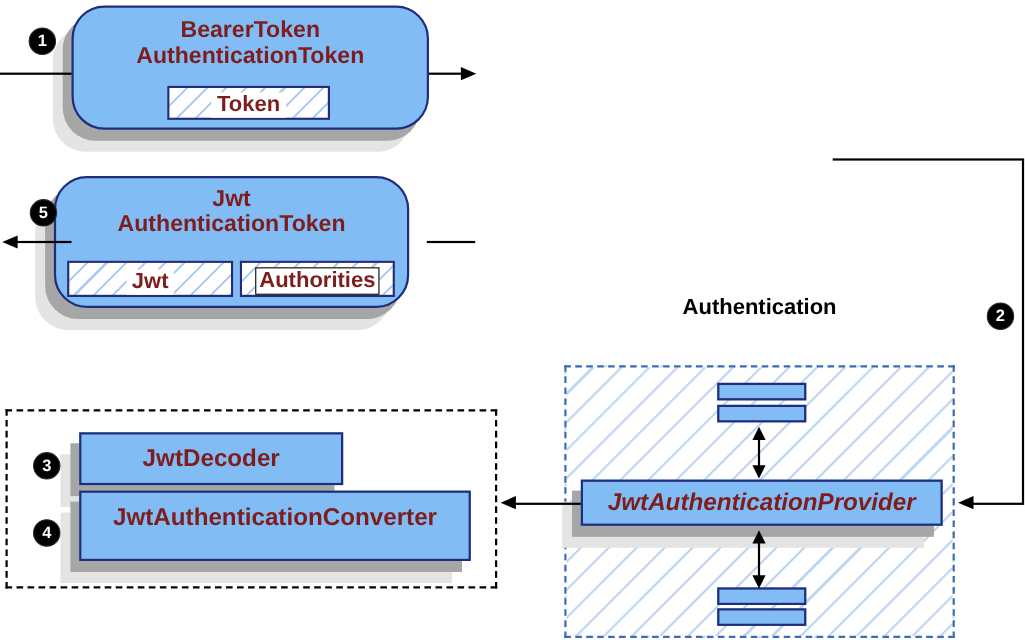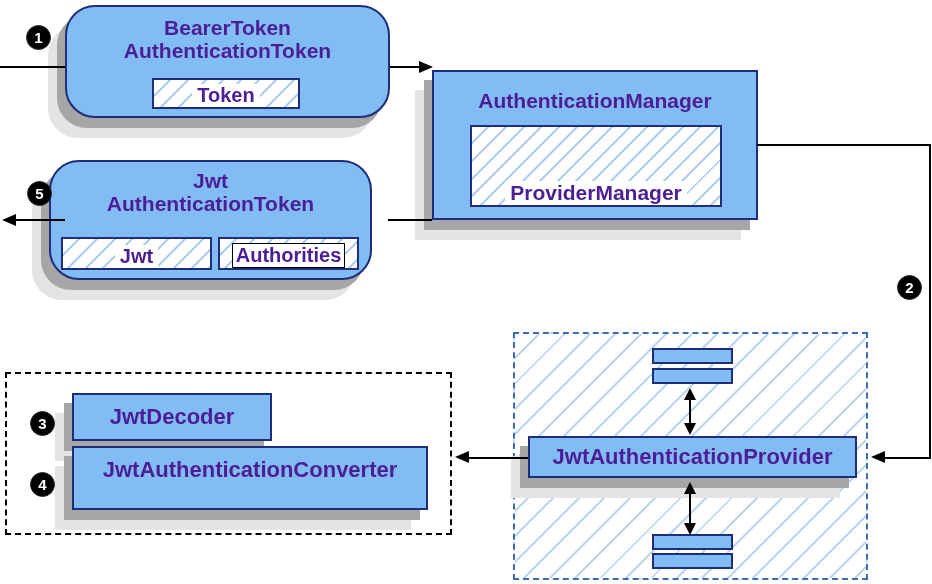--- a/index.html
+++ b/index.html
@@ -3,21 +3,21 @@
 <meta charset="utf-8">
 <style>
   html,body{margin:0;padding:0;background:#fff;}
   .canvas{
     position:relative;width:932px;height:584px;background:#ffffff;
     font-family:"Liberation Sans",sans-serif;overflow:hidden;
   }
   
   .node{
     position:absolute;background:#82BCF5;border:2px solid #1F2D7B;
-    box-sizing:border-box;color:#4c1d95;
+    box-sizing:border-box;color:#7f1d1d;
     box-shadow:-8px 10px 0 0 #a6a6a6,-17px 20px 0 0 #e4e4e4;
   }
   .rounded{border-radius:30px;}
   .title-line{font-weight:bold;font-size:21px;line-height:23px;text-align:center;white-space:nowrap;}
   .node-label{font-weight:bold;font-size:22px;text-align:center;white-space:nowrap;}
   
   .chip{
     position:absolute;background-color:#fff;border:2px solid #1F2D7B;box-sizing:border-box;
     display:flex;align-items:flex-end;justify-content:center;
   }
@@ -52,64 +52,57 @@
 </head>
 <body>
 
 <div class="canvas">
 
   <div class="dashed-black" style="left:5px;top:372px;width:447px;height:163px;"></div>
 
   <div class="dashed-blue hatch-lg" style="left:513px;top:332px;width:355px;height:248px;"></div>
 
   <div class="group-title" style="left:513px;top:266px;width:355px;">
+    <div>Authentication</div>
   </div>
 
   <div class="bar" style="left:652px;top:348px;"></div>
   <div class="bar" style="left:652px;top:368px;"></div>
   <div class="bar" style="left:652px;top:534px;"></div>
   <div class="bar" style="left:652px;top:553px;"></div>
 
   <div class="node rounded" style="left:65px;top:5px;width:325px;height:113px;">
     <div style="padding-top:9px;">
       <div class="title-line">BearerToken</div>
       <div class="title-line">AuthenticationToken</div>
     </div>
     <div class="chip hatch" style="left:85px;top:71px;width:148px;height:31px;">
       <span class="chip-label">Token</span>
     </div>
   </div>
 
-  <div class="node" style="left:432px;top:70px;width:326px;height:150px;">
-    <div style="padding-top:17px;">
-      <div class="title-line">AuthenticationManager</div>
-    </div>
-    <div class="chip hatch" style="left:36px;top:53px;width:252px;height:82px;">
-      <span class="chip-label" style="font-size:21px;">ProviderManager</span>
-    </div>
-  </div>
 
   <div class="node rounded" style="left:49px;top:160px;width:323px;height:120px;">
     <div style="padding-top:7px;">
       <div class="title-line">Jwt</div>
       <div class="title-line">AuthenticationToken</div>
     </div>
     <div class="chip hatch" style="left:10px;top:75px;width:151px;height:33px;">
       <span class="chip-label">Jwt</span>
     </div>
     <div class="chip hatch" style="left:167px;top:75px;width:141px;height:33px;">
       <span class="chip-label boxed" style="padding:0 3px;">Authorities</span>
     </div>
   </div>
 
   <div class="node" style="left:528px;top:436px;width:329px;height:42px;">
-    <div class="node-label" style="line-height:38px;">JwtAuthenticationProvider</div>
+    <div class="node-label" style="line-height:38px;font-style:italic;">JwtAuthenticationProvider</div>
   </div>
 
-  <div class="node" style="left:72px;top:393px;width:200px;height:48px;">
+  <div class="node" style="left:72px;top:393px;width:240px;height:48px;">
     <div class="node-label" style="line-height:44px;">JwtDecoder</div>
   </div>
   <div class="node" style="left:72px;top:446px;width:356px;height:64px;">
     <div class="node-label" style="line-height:44px;">JwtAuthenticationConverter</div>
   </div>
 
   <div class="hline" style="left:0;top:66px;width:65px;"></div>
 
   <div class="hline" style="left:390px;top:66px;width:29px;"></div>
   <div class="ah-r" style="left:419px;top:61px;"></div>

